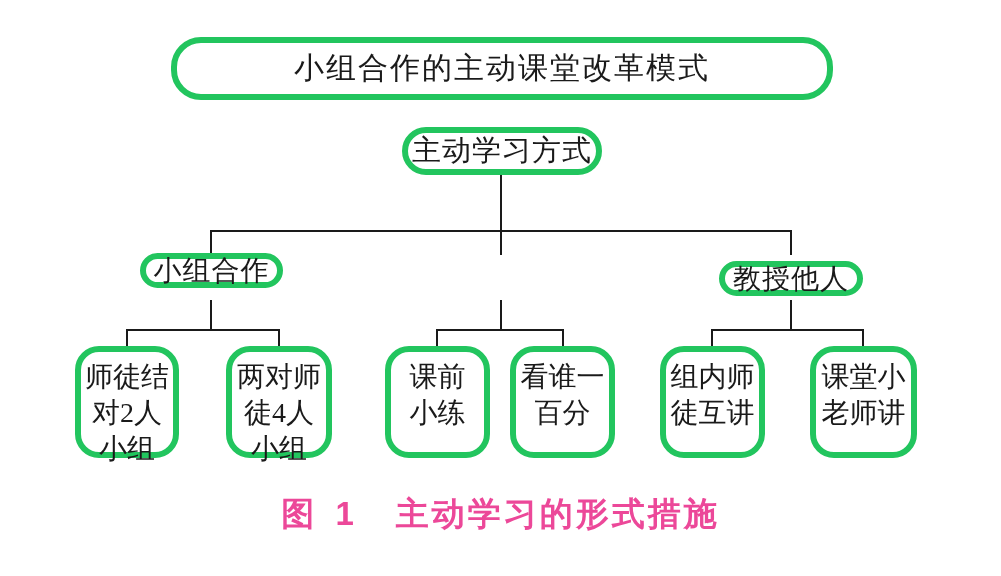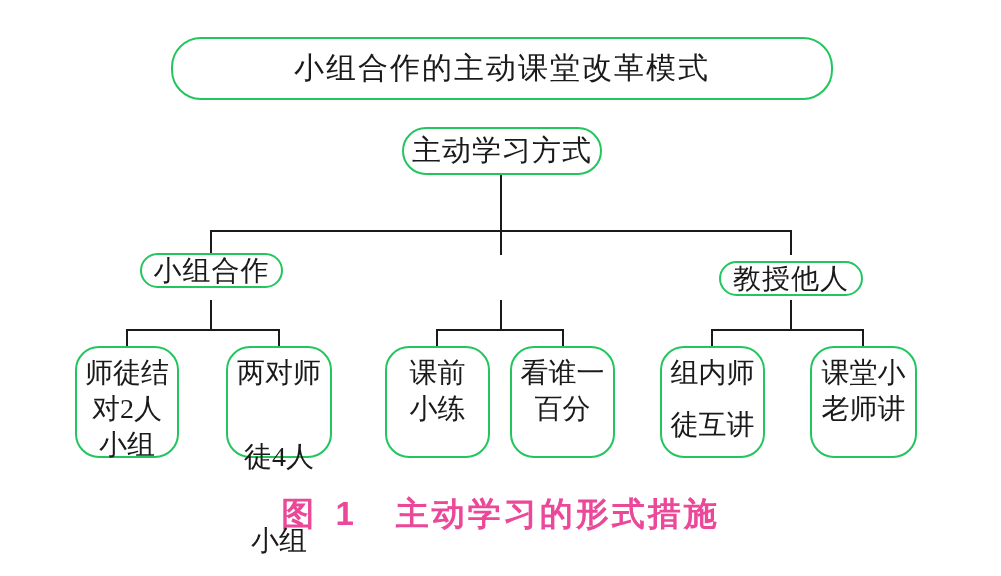--- a/index.html
+++ b/index.html
@@ -12,21 +12,21 @@
     width: 1001px;
     height: 576px;
     background: #ffffff;
     font-family: "Liberation Serif", "DejaVu Serif", serif;
     color: #1a1a1a;
     overflow: hidden;
   }
   .node {
     position: absolute;
     box-sizing: border-box;
-    border: 2px solid #22c55e;
+    border: 6px solid #22c55e;
     background: #ffffff;
     display: flex;
     align-items: center;
     justify-content: center;
     text-align: center;
     z-index: 2;
   }
   .node-l1 {
     left: 171px; top: 37px; width: 662px; height: 63px;
     border-radius: 30px;
@@ -113,34 +113,34 @@
   <div class="line vline" style="left:790px; top:300px; height:31px;"></div>
   <div class="line hline" style="left:711px; top:329px; width:153px;"></div>
   <div class="line vline" style="left:711px; top:329px; height:17px;"></div>
   <div class="line vline" style="left:862px; top:329px; height:17px;"></div>
 
   <div class="node node-l4" style="left:75px; width:104px;">
     <div class="tline">师徒结</div>
     <div class="tline">对2人</div>
     <div class="tline">小组</div>
   </div>
-  <div class="node node-l4" style="left:226px; width:106px;gap:48px;">
+  <div class="node node-l4" style="left:226px; width:106px;">
     <div class="tline">两对师</div>
     <div class="tline">徒4人</div>
     <div class="tline">小组</div>
   </div>
   <div class="node node-l4" style="left:385px; width:105px;">
     <div class="tline">课前</div>
     <div class="tline">小练</div>
   </div>
   <div class="node node-l4" style="left:510px; width:105px;">
     <div class="tline">看谁一</div>
     <div class="tline">百分</div>
   </div>
-  <div class="node node-l4" style="left:660px; width:105px;gap:16px;">
+  <div class="node node-l4" style="left:660px; width:105px;">
     <div class="tline">组内师</div>
     <div class="tline">徒互讲</div>
   </div>
   <div class="node node-l4" style="left:810px; width:107px;">
     <div class="tline">课堂小</div>
     <div class="tline">老师讲</div>
   </div>
 
   <div class="caption">
     <span class="fig-label">图 1</span><span>主动学习的形式措施</span>

